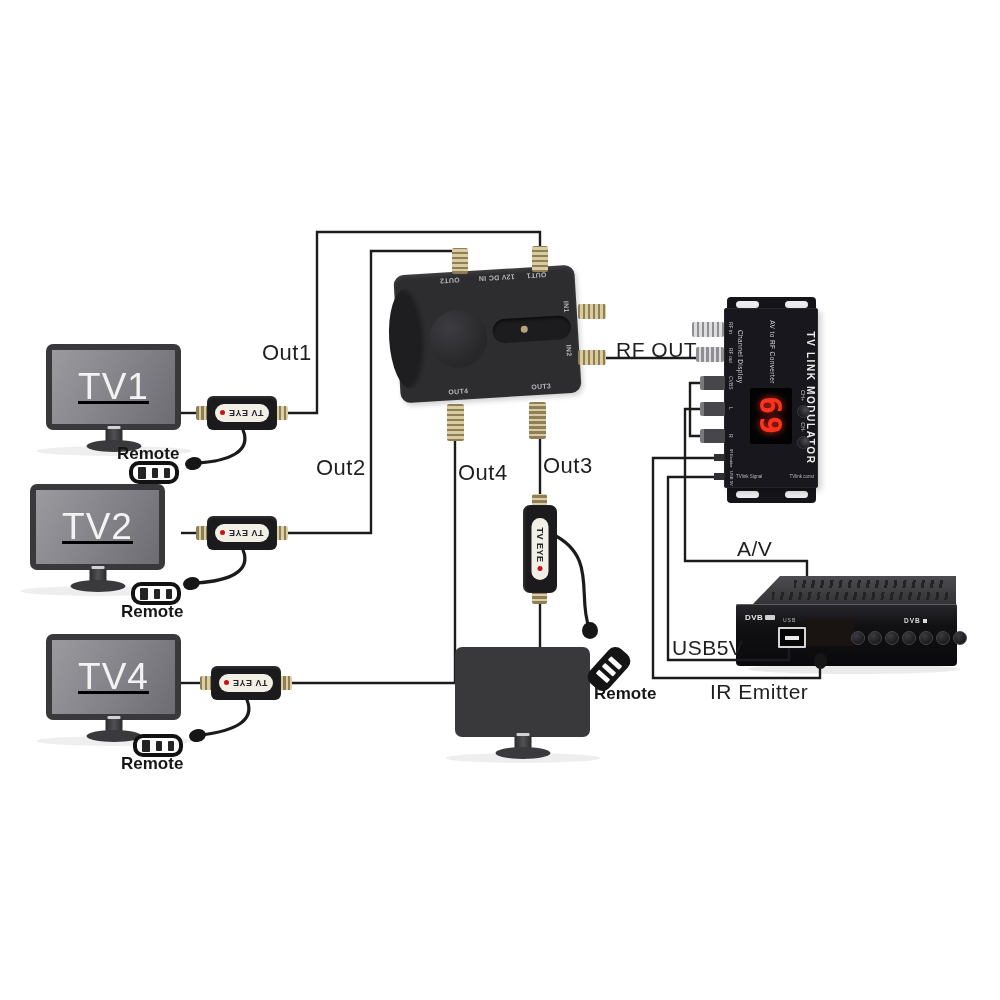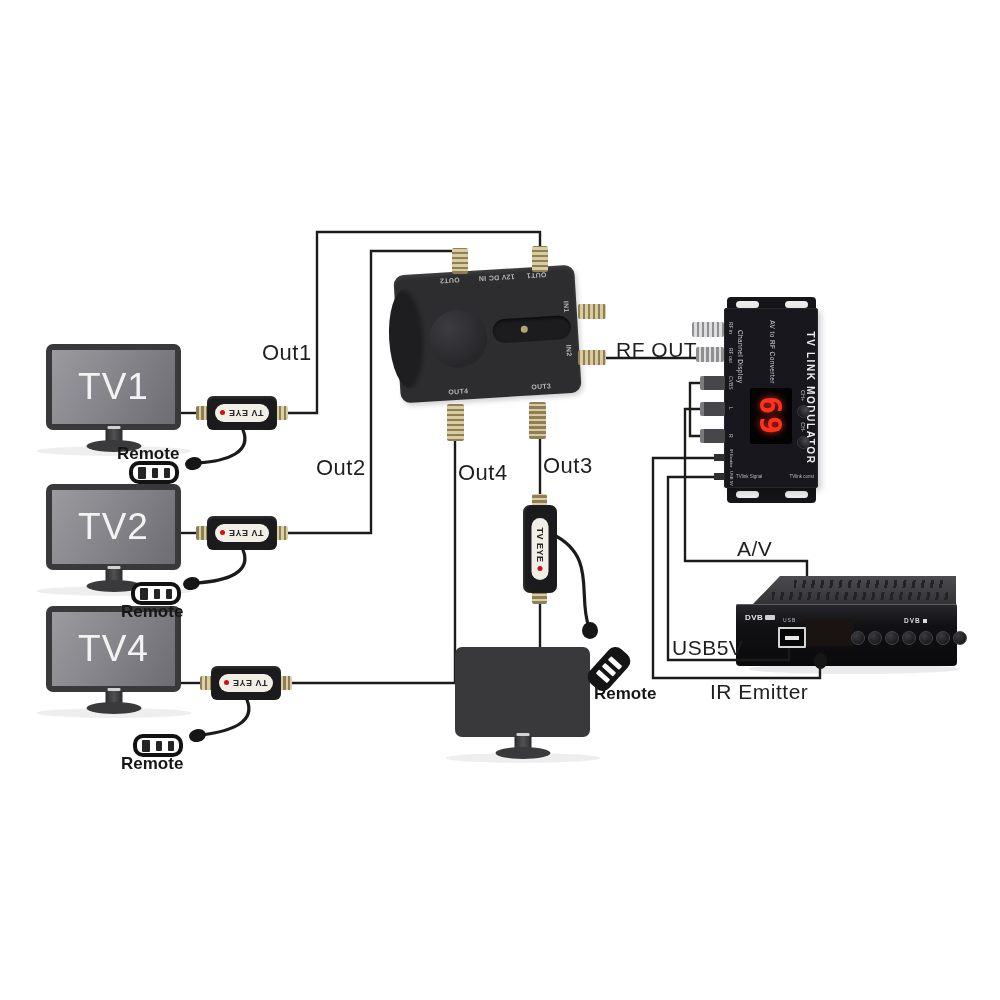--- a/index.html
+++ b/index.html
@@ -10,21 +10,21 @@
 
   
   .tv{position:absolute;width:135px;height:86px;background:#39393c;border-radius:7px;z-index:2;}
   .tv .floor{position:absolute;left:50%;top:102px;transform:translateX(-50%);width:155px;height:10px;
              background:#eeeeef;border-radius:50%;z-index:-1;}
   .tv .neck{position:absolute;left:50%;top:85px;transform:translateX(-50%);width:17px;height:15px;
             background:linear-gradient(90deg,#2c2c2e,#515155,#2c2c2e);}
   .tv .base{position:absolute;left:50%;top:96px;transform:translateX(-50%);width:55px;height:12px;
             background:#3a3a3d;border-radius:50%;}
   .tv .screen{position:absolute;inset:6px;background:linear-gradient(120deg,#9a9a9f 0%,#86868c 45%,#6c6c72 100%);
-              display:flex;align-items:center;justify-content:center;}
+              display:flex;align-items:center;justify-content:center;text-decoration:underline;}
   .tv .tv-label{font-size:37px;font-weight:400;color:#f3f3f3;letter-spacing:1px;}
   .tv .dash{position:absolute;left:50%;bottom:1px;transform:translateX(-50%);width:13px;height:3px;
             background:#d2d2d2;border-radius:1px;}
 
   
   .eye{position:absolute;width:92px;height:34px;z-index:2;}
   .eye .barrel{position:absolute;top:10px;width:14px;height:14px;border-radius:2px;
                background:repeating-linear-gradient(90deg,#8f7f58 0 2.5px,#dccfa4 2.5px 5px);}
   .eye .body{position:absolute;left:11px;top:0;width:70px;height:34px;background:#1b1b1d;border-radius:6px;
              box-shadow:inset 0 2px 2px rgba(255,255,255,.09);}
@@ -162,31 +162,31 @@
   <div class="tv" style="left:46px;top:344px">
     <div class="floor"></div>
     <div class="neck"></div>
     <div class="base"></div>
     <div class="screen">
       <span class="tv-label">TV1</span>
     </div>
     <div class="dash"></div>
   </div>
 
-  <div class="tv" style="left:46px;top:484px">
+  <div class="tv" style="left:30px;top:484px">
     <div class="floor"></div>
     <div class="neck"></div>
     <div class="base"></div>
     <div class="screen">
       <span class="tv-label">TV2</span>
     </div>
     <div class="dash"></div>
   </div>
 
-  <div class="tv" style="left:46px;top:606px">
+  <div class="tv" style="left:46px;top:634px">
     <div class="floor"></div>
     <div class="neck"></div>
     <div class="base"></div>
     <div class="screen">
       <span class="tv-label">TV4</span>
     </div>
     <div class="dash"></div>
   </div>
 
   <div class="tv" style="left:455px;top:647px;height:90px">

